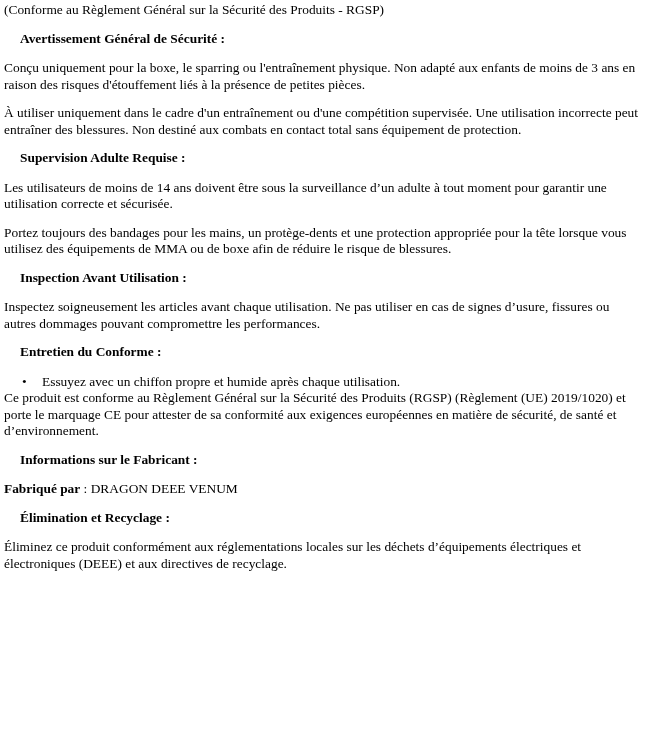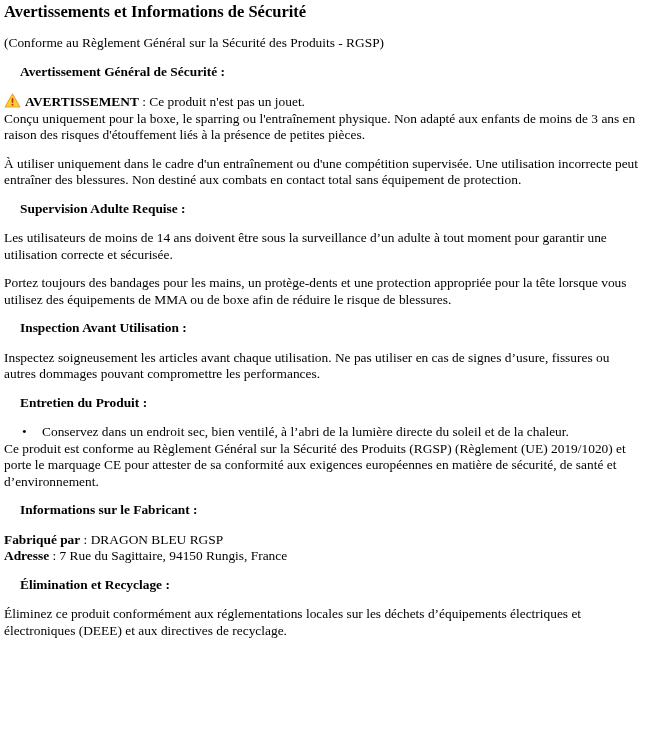--- a/index.html
+++ b/index.html
@@ -60,58 +60,47 @@
   }
   .fields { margin: 0 0 12px 0; }
   .field-row { margin: 0; }
   .field-label { font-weight: bold; }
 </style>
 </head>
 <body>
 
 <div class="page">
 
-  <p class="title">Avertissements et Informations de Sécurité</p>
 
   <p class="para">(Conforme au Règlement Général sur la Sécurité des Produits - RGSP)</p>
 
   <p class="h">Avertissement Général de Sécurité :</p>
 
-  <div class="warnline">
-    <svg class="warn-icon-svg" viewBox="0 0 24 22" xmlns="http://www.w3.org/2000/svg">
-      <path d="M12 1.5 L22.8 20.5 L1.2 20.5 Z" stroke="#E8A33D" stroke-width="1.6" stroke-linejoin="round" fill="#FCD12A"></path>
-      <rect x="10.7" y="7.5" width="2.6" height="7" rx="1.2" fill="#CE2E10"></rect>
-      <circle cx="12" cy="17.3" r="1.5" fill="#CE2E10"></circle>
-    </svg><span class="b">AVERTISSEMENT</span><span class="pre"> : Ce produit n'est pas un jouet.</span>
-  </div>
   <p class="para tight">Conçu uniquement pour la boxe, le sparring ou l'entraînement physique. Non adapté aux enfants de moins de 3 ans en raison des risques d'étouffement liés à la présence de petites pièces.</p>
 
   <p class="para">À utiliser uniquement dans le cadre d'un entraînement ou d'une compétition supervisée. Une utilisation incorrecte peut entraîner des blessures. Non destiné aux combats en contact total sans équipement de protection.</p>
 
   <p class="h">Supervision Adulte Requise :</p>
   <p class="para">Les utilisateurs de moins de 14 ans doivent être sous la surveillance d’un adulte à tout moment pour garantir une utilisation correcte et sécurisée.</p>
 
   <p class="para">Portez toujours des bandages pour les mains, un protège-dents et une protection appropriée pour la tête lorsque vous utilisez des équipements de MMA ou de boxe afin de réduire le risque de blessures.</p>
 
   <p class="h">Inspection Avant Utilisation :</p>
   <p class="para">Inspectez soigneusement les articles avant chaque utilisation. Ne pas utiliser en cas de signes d’usure, fissures ou autres dommages pouvant compromettre les performances.</p>
 
-  <p class="h">Entretien du Produit :</p>
+  <p class="h">Entretien du Conforme :</p>
   <ul class="bullets">
-    <li>Conservez dans un endroit sec, bien ventilé, à l’abri de la lumière directe du soleil et de la chaleur.</li>
+    <li>Essuyez avec un chiffon propre et humide après chaque utilisation.</li>
   </ul>
 
   <p class="para">Ce produit est conforme au Règlement Général sur la Sécurité des Produits (RGSP) (Règlement (UE) 2019/1020) et porte le marquage CE pour attester de sa conformité aux exigences européennes en matière de sécurité, de santé et d’environnement.</p>
 
   <p class="h">Informations sur le Fabricant :</p>
   <div class="fields">
     <div class="field-row">
-      <span class="field-label">Fabriqué par</span><span class="pre"> : </span><span>DRAGON BLEU RGSP</span>
-    </div>
-    <div class="field-row">
-      <span class="field-label">Adresse</span><span class="pre"> : </span><span>7 Rue du Sagittaire, 94150 Rungis, France</span>
+      <span class="field-label">Fabriqué par</span><span class="pre"> : </span><span>DRAGON DEEE VENUM</span>
     </div>
   </div>
 
   <p class="h">Élimination et Recyclage :</p>
   <p class="para">Éliminez ce produit conformément aux réglementations locales sur les déchets d’équipements électriques et électroniques (DEEE) et aux directives de recyclage.</p>
 
 </div>
 
 </body></html>

